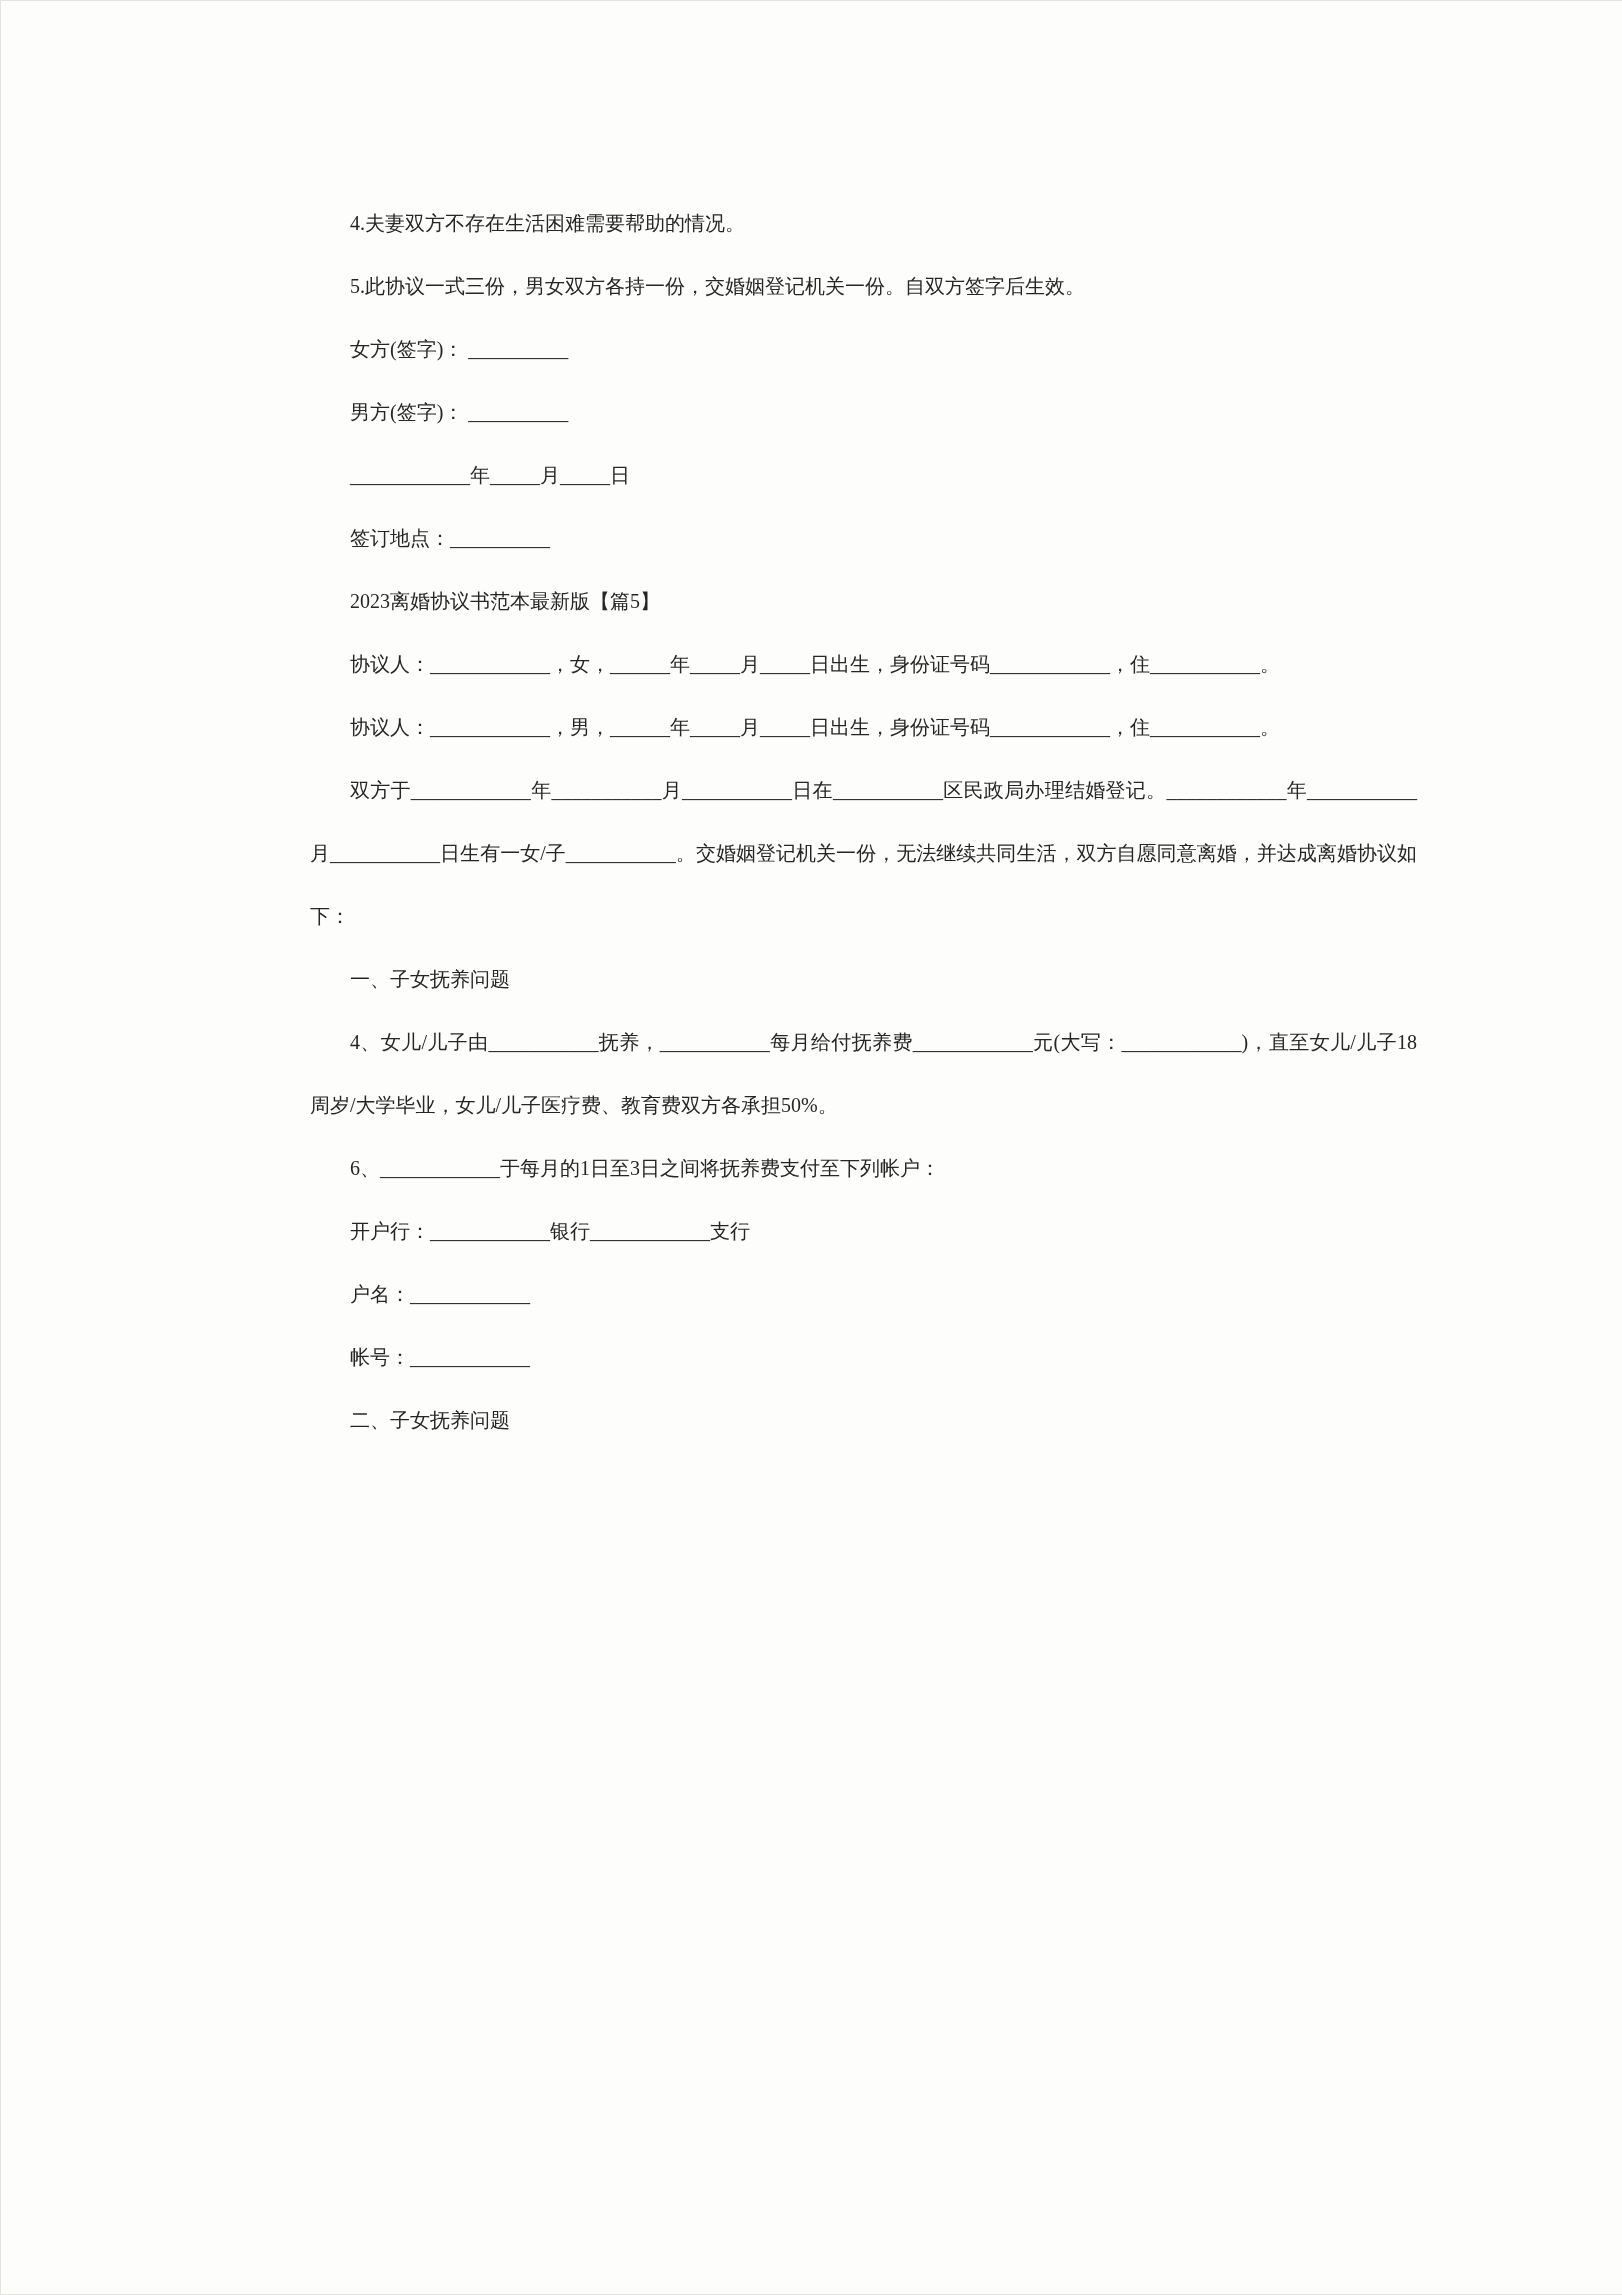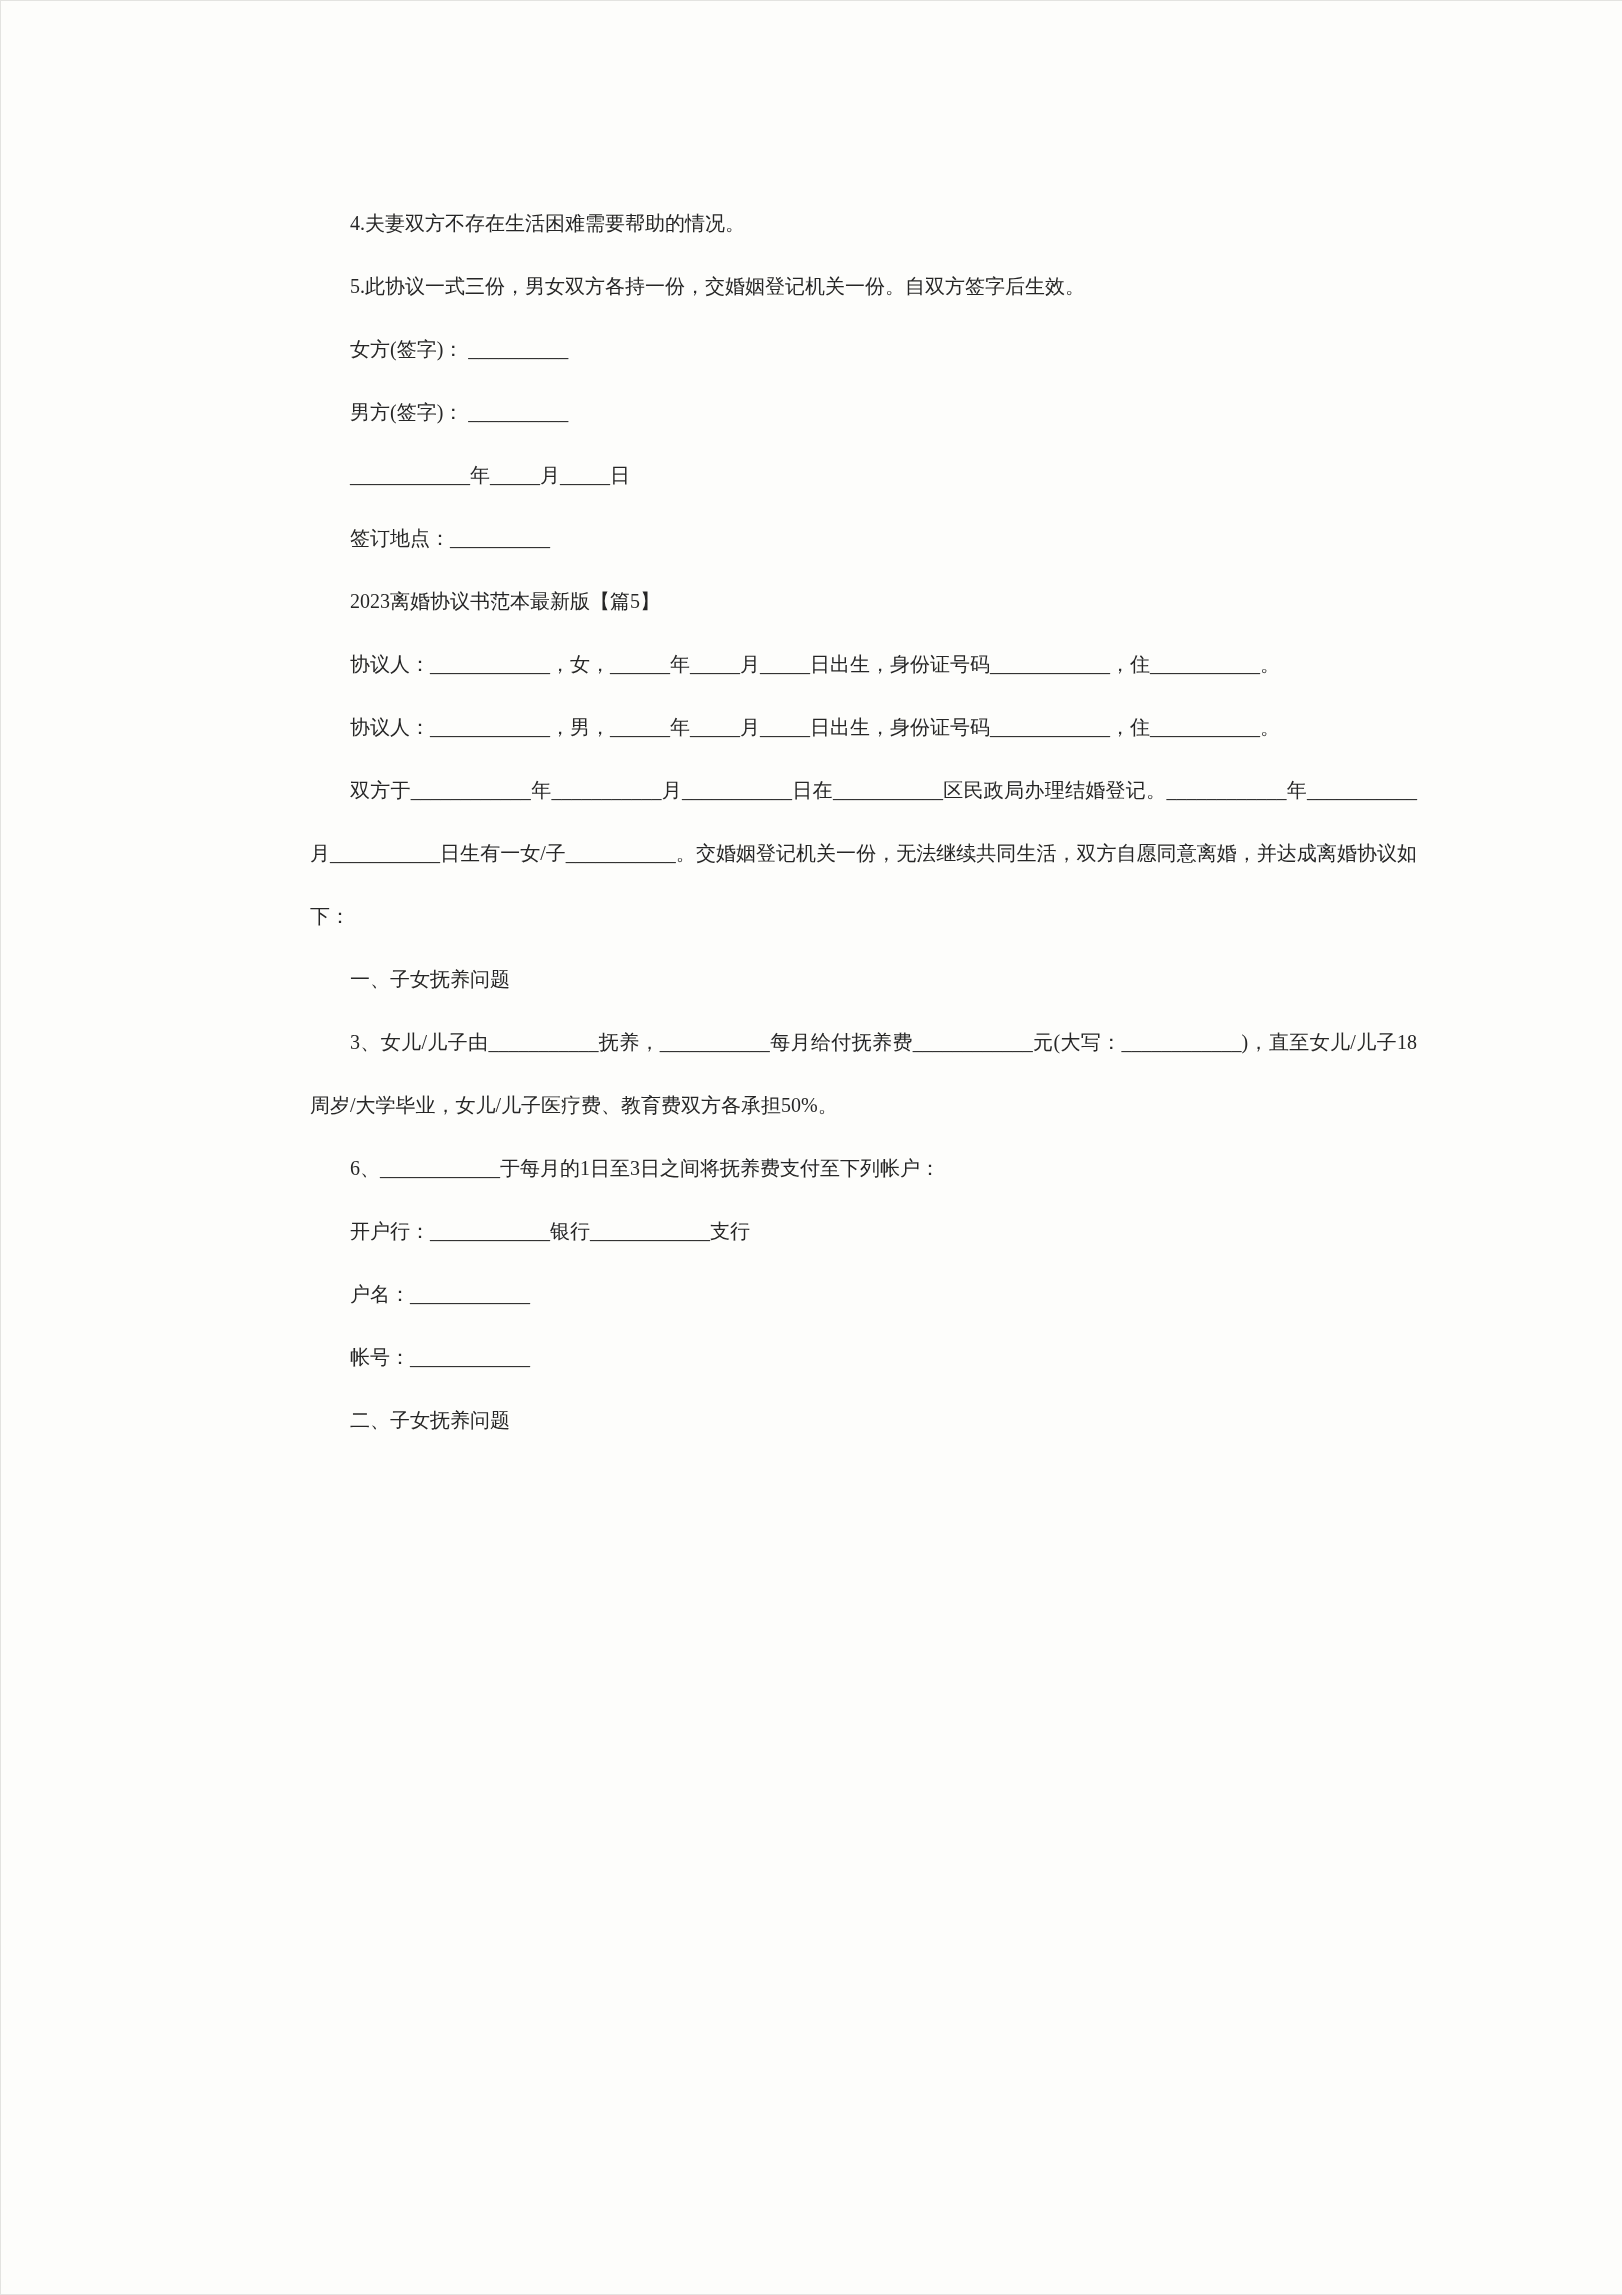--- a/index.html
+++ b/index.html
@@ -47,21 +47,21 @@
     <p class="para">5.此协议一式三份，男女双方各持一份，交婚姻登记机关一份。自双方签字后生效。</p>
     <p class="para">女方(签字)： __________</p>
     <p class="para">男方(签字)： __________</p>
     <p class="para">____________年_____月_____日</p>
     <p class="para">签订地点：__________</p>
     <p class="para">2023离婚协议书范本最新版【篇5】</p>
     <p class="para">协议人：____________，女，______年_____月_____日出生，身份证号码____________，住___________。</p>
     <p class="para">协议人：____________，男，______年_____月_____日出生，身份证号码____________，住___________。</p>
     <p class="para">双方于____________年___________月___________日在___________区民政局办理结婚登记。____________年___________月___________日生有一女/子___________。交婚姻登记机关一份，无法继续共同生活，双方自愿同意离婚，并达成离婚协议如下：</p>
     <p class="para">一、子女抚养问题</p>
-    <p class="para">3、女儿/儿子由___________抚养，___________每月给付抚养费____________元(大写：____________)，直至女儿/儿子18周岁/大学毕业，女儿/儿子医疗费、教育费双方各承担50%。</p>
+    <p class="para">4、女儿/儿子由___________抚养，___________每月给付抚养费____________元(大写：____________)，直至女儿/儿子18周岁/大学毕业，女儿/儿子医疗费、教育费双方各承担50%。</p>
     <p class="para">6、____________于每月的1日至3日之间将抚养费支付至下列帐户：</p>
     <p class="para">开户行：____________银行____________支行</p>
     <p class="para">户名：____________</p>
     <p class="para">帐号：____________</p>
     <p class="para">二、子女抚养问题</p>
   </div>
 </div>
 
 
 </body></html>

